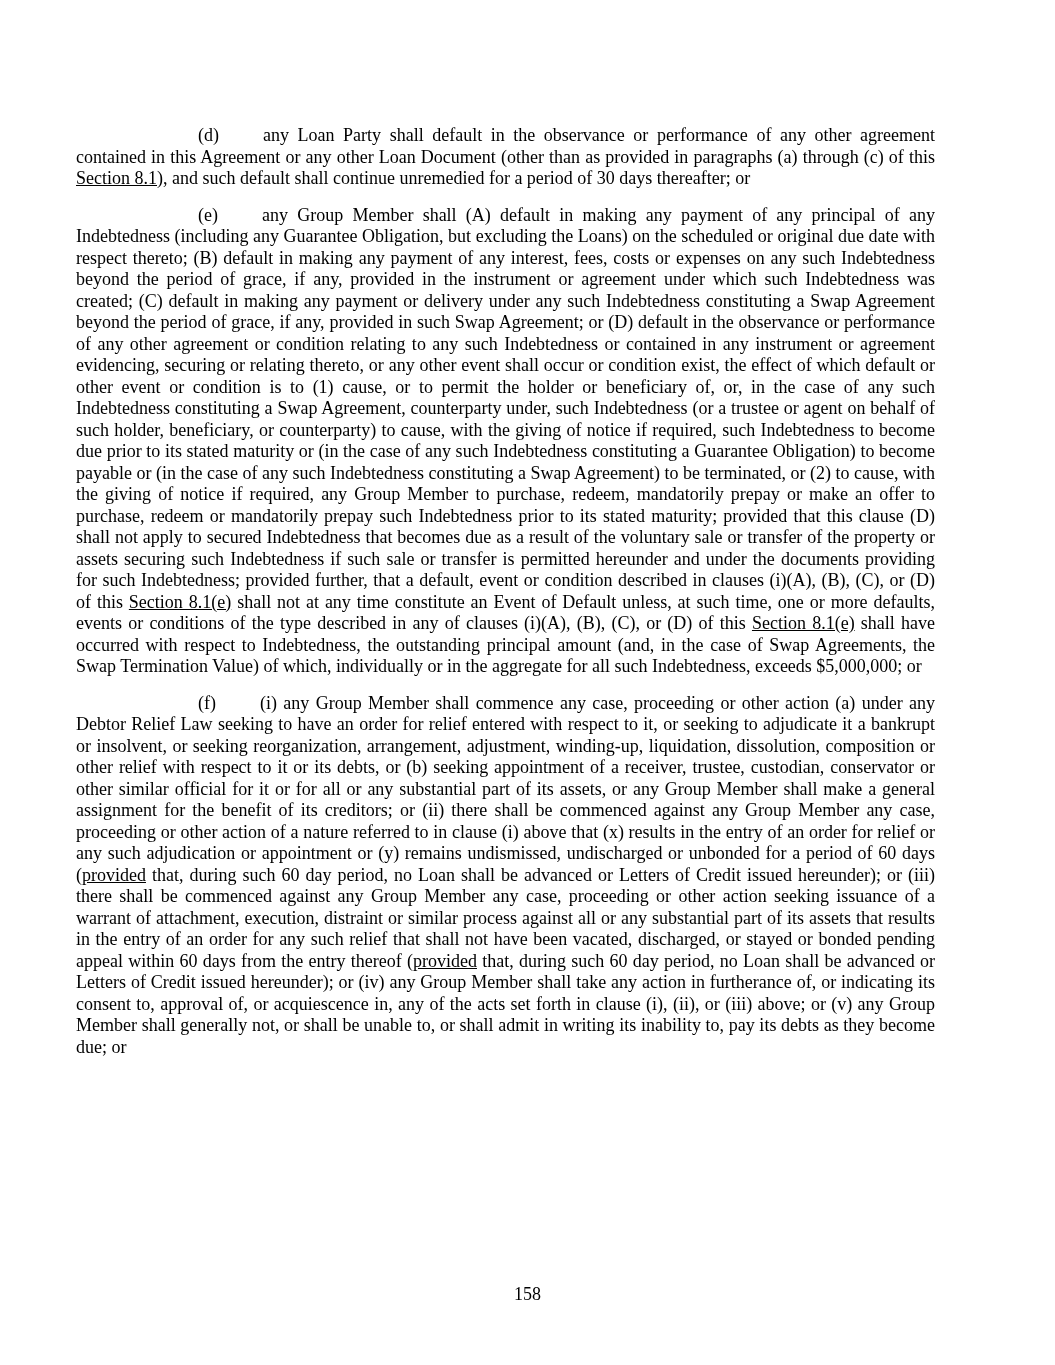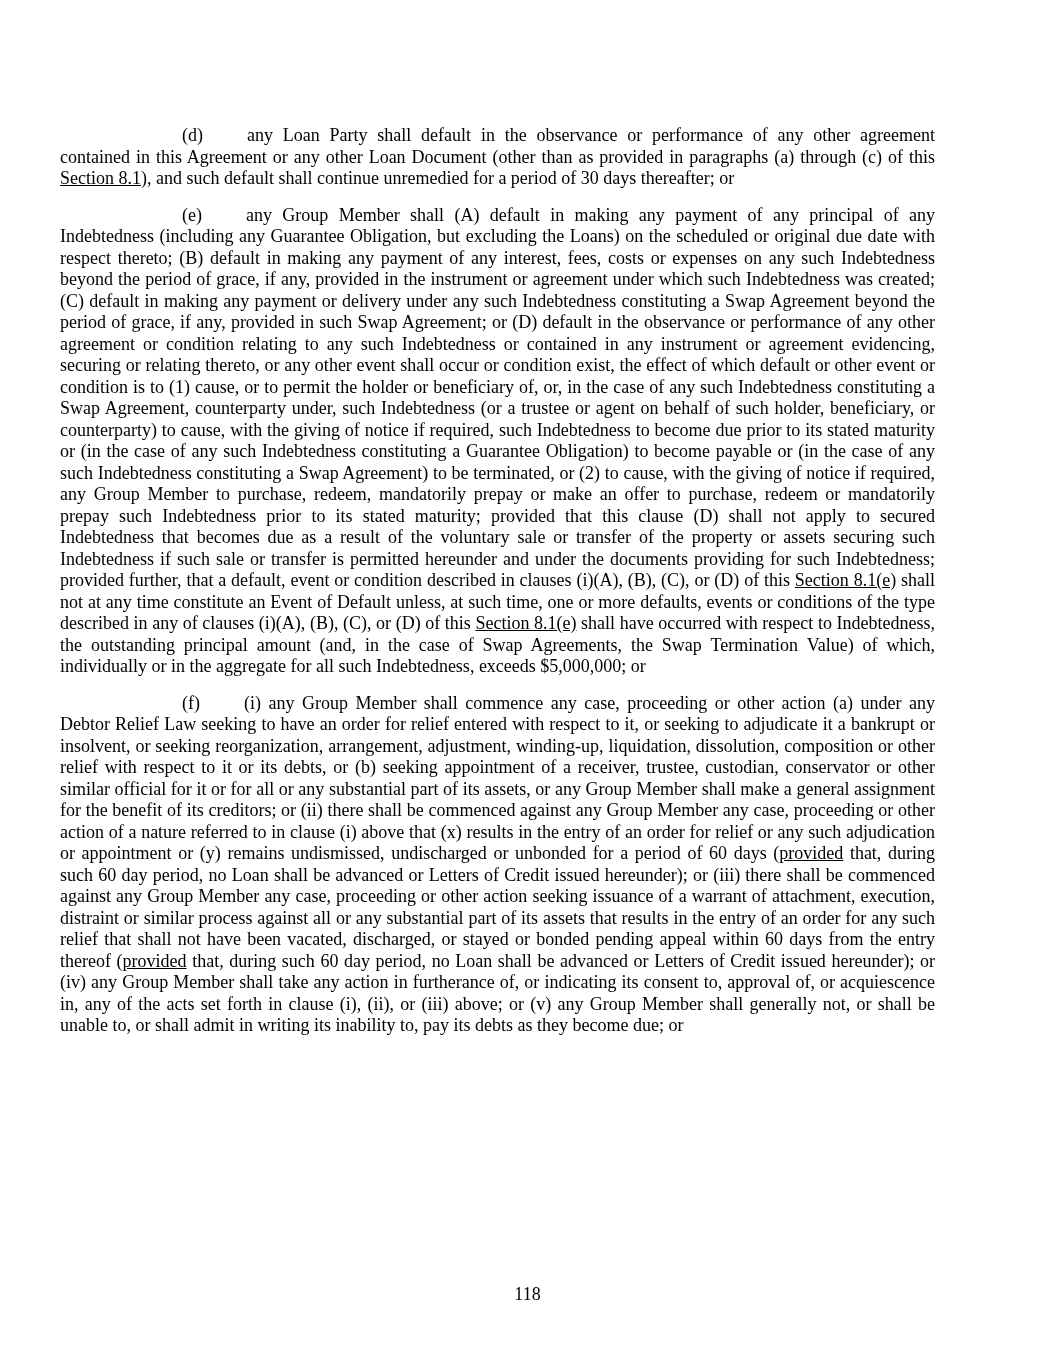--- a/index.html
+++ b/index.html
@@ -6,21 +6,21 @@
     margin: 0;
     padding: 0;
     background: #ffffff;
   }
   .page {
     position: relative;
     width: 1055px;
     height: 1365px;
     background: #ffffff;
     box-sizing: border-box;
-    padding: 125px 120px 0 60px;
+    padding: 125px 120px 0 76px;
     font-family: "Liberation Serif", "DejaVu Serif", serif;
     font-size: 18px;
     line-height: 21.5px;
     color: #000000;
     overflow: hidden;
   }
   .para {
     margin: 0;
     text-align: justify;
     text-indent: 122px;
@@ -48,14 +48,14 @@
 </style>
 </head>
 <body>
 
 <div class="page">
   <div id="document-body">
       <p class="para"><span>(d)</span><span class="tab"></span><span>any Loan Party shall default in the observance or performance of any other agreement contained in this Agreement or any other Loan Document (other than as provided in paragraphs (a) through (c) of this </span><span class="u">Section 8.1</span><span>), and such default shall continue unremedied for a period of 30 days thereafter; or</span></p>
       <p class="para"><span>(e)</span><span class="tab"></span><span>any Group Member shall (A) default in making any payment of any principal of any Indebtedness (including any Guarantee Obligation, but excluding the Loans) on the scheduled or original due date with respect thereto; (B) default in making any payment of any interest, fees, costs or expenses on any such Indebtedness beyond the period of grace, if any, provided in the instrument or agreement under which such Indebtedness was created; (C) default in making any payment or delivery under any such Indebtedness constituting a Swap Agreement beyond the period of grace, if any, provided in such Swap Agreement; or (D) default in the observance or performance of any other agreement or condition relating to any such Indebtedness or contained in any instrument or agreement evidencing, securing or relating thereto, or any other event shall occur or condition exist, the effect of which default or other event or condition is to (1) cause, or to permit the holder or beneficiary of, or, in the case of any such Indebtedness constituting a Swap Agreement, counterparty under, such Indebtedness (or a trustee or agent on behalf of such holder, beneficiary, or counterparty) to cause, with the giving of notice if required, such Indebtedness to become due prior to its stated maturity or (in the case of any such Indebtedness constituting a Guarantee Obligation) to become payable or (in the case of any such Indebtedness constituting a Swap Agreement) to be terminated, or (2) to cause, with the giving of notice if required, any Group Member to purchase, redeem, mandatorily prepay or make an offer to purchase, redeem or mandatorily prepay such Indebtedness prior to its stated maturity; provided that this clause (D) shall not apply to secured Indebtedness that becomes due as a result of the voluntary sale or transfer of the property or assets securing such Indebtedness if such sale or transfer is permitted hereunder and under the documents providing for such Indebtedness; provided further, that a default, event or condition described in clauses (i)(A), (B), (C), or (D) of this </span><span class="u">Section 8.1(e)</span><span> shall not at any time constitute an Event of Default unless, at such time, one or more defaults, events or conditions of the type described in any of clauses (i)(A), (B), (C), or (D) of this </span><span class="u">Section 8.1(e)</span><span> shall have occurred with respect to Indebtedness, the outstanding principal amount (and, in the case of Swap Agreements, the Swap Termination Value) of which, individually or in the aggregate for all such Indebtedness, exceeds $5,000,000; or</span></p>
       <p class="para"><span>(f)</span><span class="tab"></span><span>(i)  any Group Member shall commence any case, proceeding or other action (a) under any Debtor Relief Law seeking to have an order for relief entered with respect to it, or seeking to adjudicate it a bankrupt or insolvent, or seeking reorganization, arrangement, adjustment, winding-up, liquidation, dissolution, composition or other relief with respect to it or its debts, or (b) seeking appointment of a receiver, trustee, custodian, conservator or other similar official for it or for all or any substantial part of its assets, or any Group Member shall make a general assignment for the benefit of its creditors; or (ii) there shall be commenced against any Group Member any case, proceeding or other action of a nature referred to in clause (i) above that (x) results in the entry of an order for relief or any such adjudication or appointment or (y) remains undismissed, undischarged or unbonded for a period of 60 days (</span><span class="u">provided</span><span> that, during such 60 day period, no Loan shall be advanced or Letters of Credit issued hereunder); or (iii) there shall be commenced against any Group Member any case, proceeding or other action seeking issuance of a warrant of attachment, execution, distraint or similar process against all or any substantial part of its assets that results in the entry of an order for any such relief that shall not have been vacated, discharged, or stayed or bonded pending appeal within 60 days from the entry thereof (</span><span class="u">provided</span><span> that, during such 60 day period, no Loan shall be advanced or Letters of Credit issued hereunder); or (iv) any Group Member shall take any action in furtherance of, or indicating its consent to, approval of, or acquiescence in, any of the acts set forth in clause (i), (ii), or (iii) above; or (v) any Group Member shall generally not, or shall be unable to, or shall admit in writing its inability to, pay its debts as they become due; or</span></p>
     </div>
-  <div class="page-number">118</div>
+  <div class="page-number">158</div>
 </div>
 
 </body></html>

